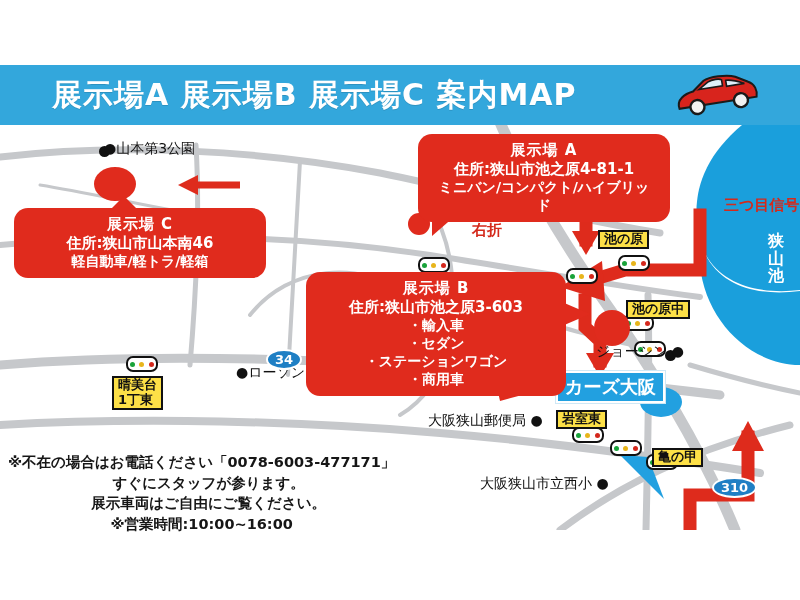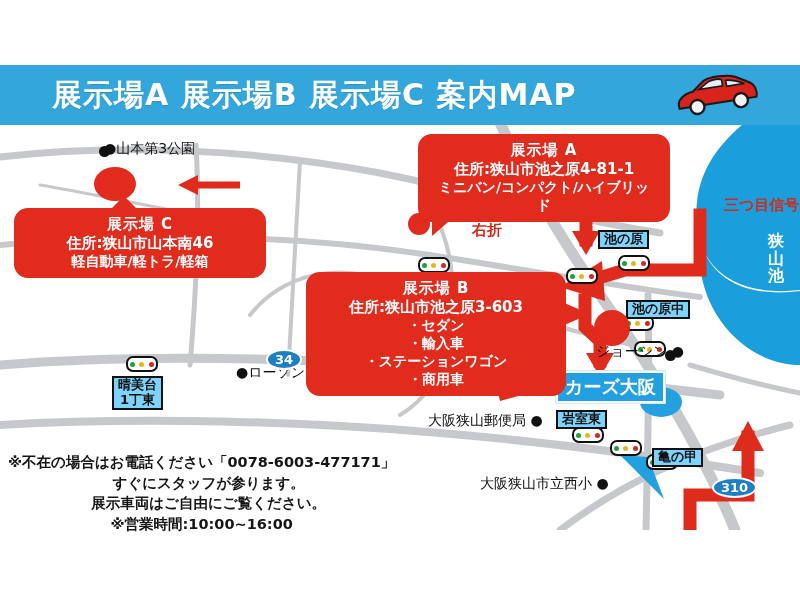--- a/index.html
+++ b/index.html
@@ -31,23 +31,23 @@
 
   #callout-c{left:14px;top:208px;width:252px;}
   #callout-a{left:418px;top:134px;width:252px;}
   #callout-b{left:306px;top:272px;width:260px;}
 
   .tail{position:absolute;width:0;height:0;z-index:29;}
 
   
   .lbl{position:absolute;font-size:14px;font-weight:normal;color:#111111;
        white-space:nowrap;z-index:25;}
-  .boxlbl{position:absolute;background:#7dd3fc;border:2px solid #111111;
+  .boxlbl{position:absolute;background:#fde047;border:2px solid #111111;
        font-size:13px;font-weight:bold;color:#111111;white-space:nowrap;
-       padding:0px 4px;z-index:25;text-align:center;line-height:1.15;}
+       padding:0px 4px;z-index:25;line-height:1.15;}
   .redlbl{position:absolute;font-size:15px;font-weight:bold;color:#d42a1c;
        white-space:nowrap;z-index:26;}
   .lake-lbl{position:absolute;font-size:16px;font-weight:bold;color:#ffffff;
        z-index:25;width:20px;text-align:center;line-height:1.1;}
 
   
   #store-label{position:absolute;left:556px;top:371px;background:#22a0e0;
        border:2px solid #ffffff;padding:2px 7px;color:#ffffff;
        font-size:18px;font-weight:bold;white-space:nowrap;z-index:28;
        box-shadow:0 0 0 1px #cfe8f6;}
@@ -232,22 +232,22 @@
 
   <div class="callout" id="callout-a">
     <div class="ttl">展示場 A</div>
     <div class="addr">住所:狭山市池之原4-81-1</div>
     <div class="itm">ミニバン/コンパクト/ハイブリッド</div>
   </div>
 
   <div class="callout" id="callout-b">
     <div class="ttl">展示場 B</div>
     <div class="addr">住所:狭山市池之原3-603</div>
+    <div class="itm">・輸入車</div>
     <div class="itm">・セダン</div>
-    <div class="itm">・輸入車</div>
     <div class="itm">・ステーションワゴン</div>
     <div class="itm">・商用車</div>
   </div>
 
   <div class="tail" style="left:98px;top:196px;border-left:26px solid transparent;
        border-right:26px solid transparent;border-bottom:26px solid #e02b1d;"></div>
   <div class="tail" style="left:432px;top:196px;border-left:0 solid transparent;
        border-right:46px solid transparent;border-top:40px solid #e02b1d;"></div>
   <div class="tail" style="left:548px;top:296px;border-top:18px solid transparent;
        border-bottom:18px solid transparent;border-left:42px solid #e02b1d;"></div>

